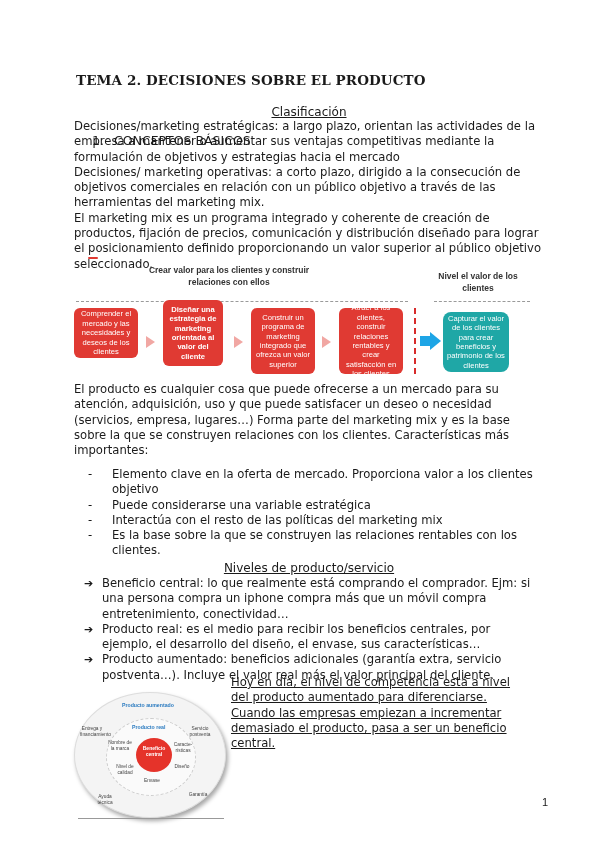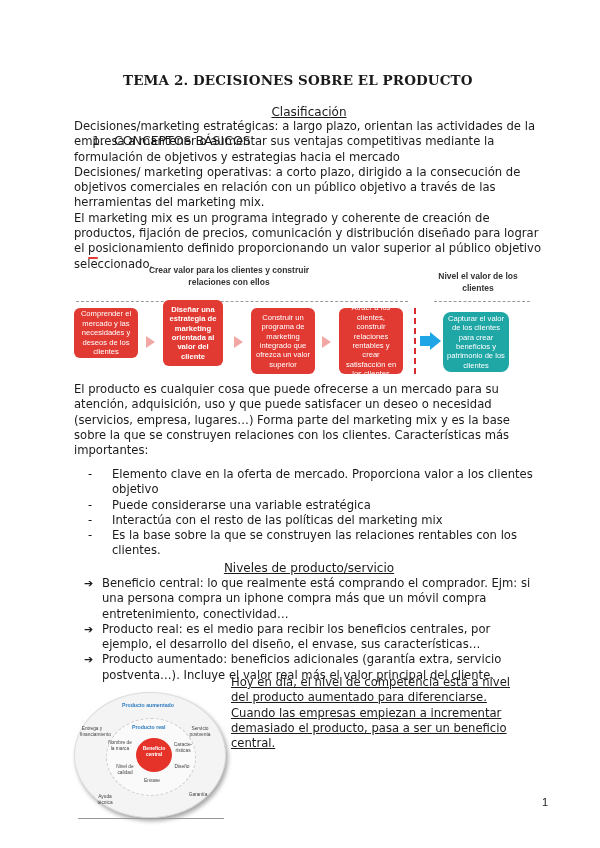--- a/index.html
+++ b/index.html
@@ -1,20 +1,20 @@
 <!DOCTYPE html>
 <html><head>
 <meta charset="utf-8">
 <style>
   html, body { margin:0; padding:0; background:#ffffff; }
   body { width:600px; height:848px; position:relative; overflow:hidden;
          font-family:"DejaVu Sans", sans-serif; color:#1a1a1a; }
   .abs { position:absolute; }
   .title { left:76px; top:72px; font-family:"DejaVu Serif", serif; font-weight:900;
-           font-size:13.5px; letter-spacing:0.1px;margin-left:47px; }
+           font-size:13.5px; letter-spacing:0.1px; }
   .h1 { left:92px; top:90px; font-size:12.5px;margin-top:43px; }
   .h1 .num { display:inline-block; width:22px; }
   .sub { text-align:center; text-decoration:underline; font-size:12px; }
   .para { left:74px; width:470px; font-size:11.6px; line-height:15.3px; }
   .para p { margin:0; }
   ul.dash { list-style:none; margin:0; padding:0; }
   ul.dash li { position:relative; padding-left:38px; }
   ul.dash li .mk { position:absolute; left:14px; top:0; }
   ul.arrow { list-style:none; margin:0; padding:0; }
   ul.arrow li { position:relative; padding-left:18px; }

